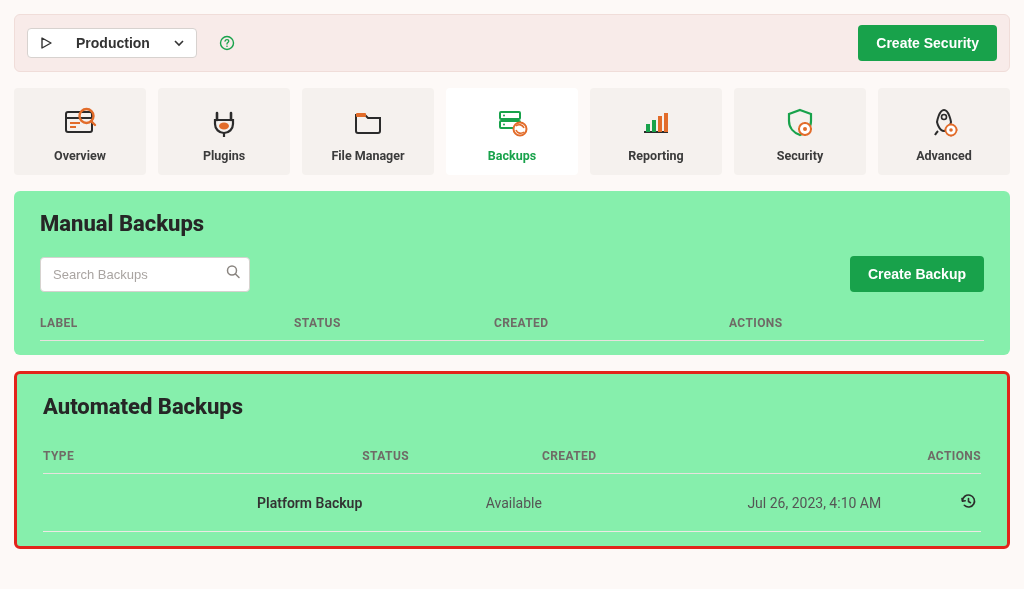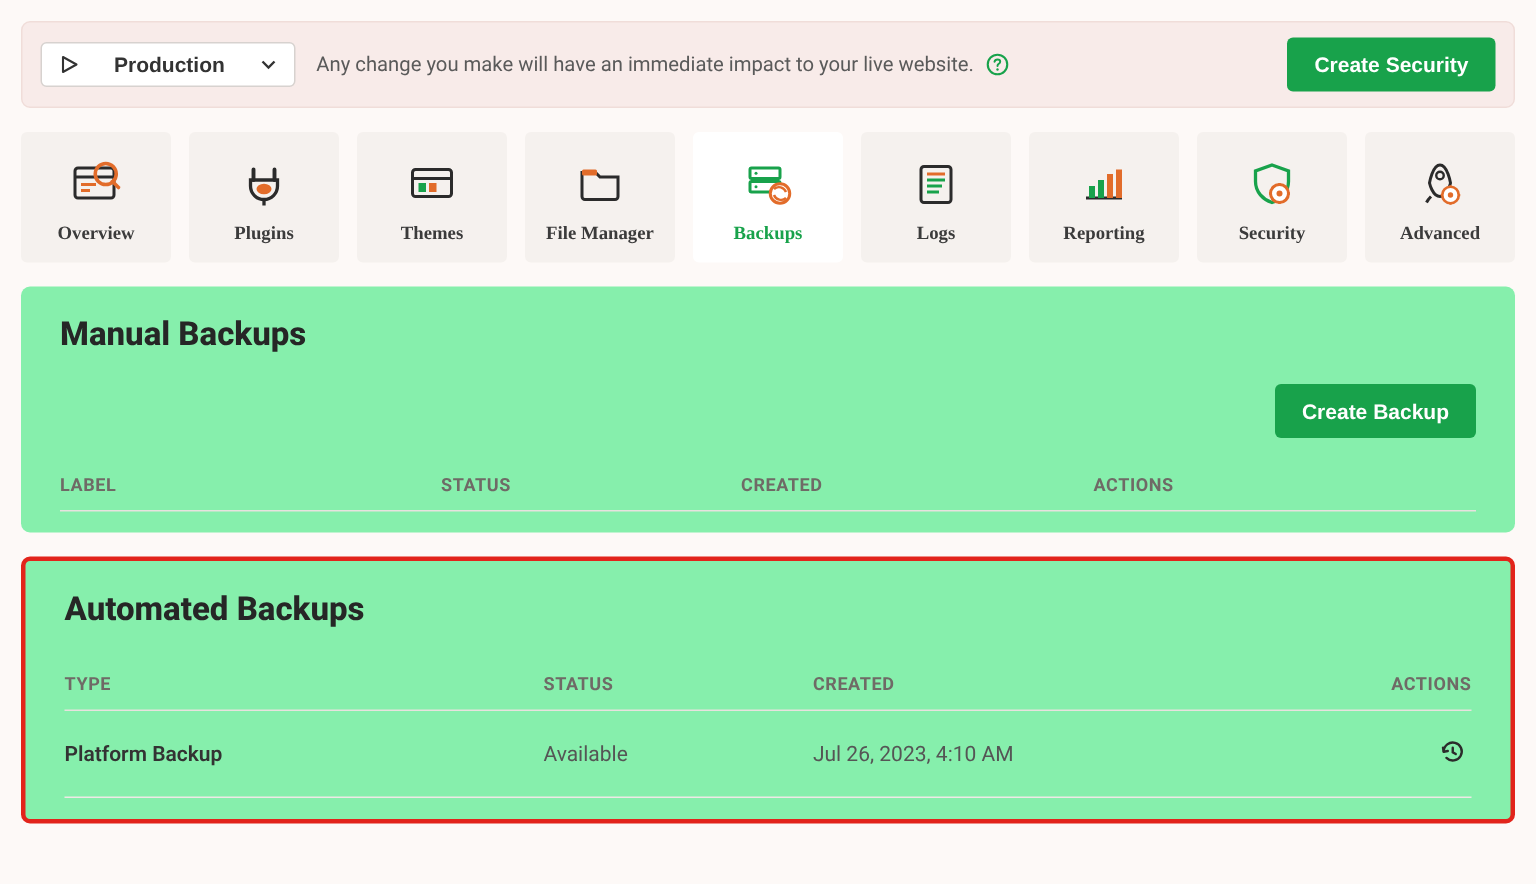--- a/index.html
+++ b/index.html
@@ -50,21 +50,20 @@
     border-radius: 4px;
     padding: 10px 18px;
     font-size: 14px;
     font-weight: 700;
     cursor: pointer;
   }
   .tabs {
     display: flex;
     gap: 12px;
     margin-bottom: 16px;
-    font-family: Liberation Serif, serif;
   }
   .tab {
     flex: 1;
     background: #f5f1ee;
     border-radius: 4px;
     padding: 18px 4px 12px 4px;
     display: flex;
     flex-direction: column;
     align-items: center;
     gap: 10px;
@@ -131,21 +130,21 @@
     font-weight: 700;
     color: #6f6a66;
     letter-spacing: 0.4px;
   }
   .row {
     display: flex;
     align-items: center;
     border-bottom: 1px solid #eee9e5;
     padding: 14px 0;
   }
-  .td { font-size: 14px; font-weight: 600; color: #333; letter-spacing: 0; }
+  .td { font-size: 14px; font-weight: 600; color: #333; letter-spacing: 0; text-align: right; }
   .td.faint { font-weight: 400; color: #555; }
   
   .m-c1 { width: 254px; }
   .m-c2 { width: 200px; }
   .m-c3 { width: 235px; }
   .m-c4 { width: 60px; }
   
   .a-c1 { width: 320px; }
   .a-c2 { width: 180px; }
   .a-c3 { width: 340px; }
@@ -168,21 +167,20 @@
           <path d="M2 1v10l9-5-9-5z" fill="none" stroke="#333" stroke-width="1.4" stroke-linejoin="round"></path>
         </svg>
     </span>
     <span>Production</span>
     <span>
       <svg width="10" height="10" viewBox="0 0 10 10">
           <path d="M1 3l4 4 4-4" fill="none" stroke="#333" stroke-width="1.6"></path>
         </svg>
     </span>
   </button>
-  <span class="notice-text">Any change you make will have an immediate impact to your live website.</span>
   <span class="help-circle">
     <svg width="16" height="16" viewBox="0 0 16 16">
         <circle cx="8" cy="8" r="6.5" fill="none" stroke="#18a24b" stroke-width="1.4"></circle>
         <path d="M6 6.2c.2-1 1-1.6 2-1.6s1.8.5 1.8 1.5c0 .9-.7 1.2-1.3 1.7-.5.4-.5.8-.5 1.2" fill="none" stroke="#18a24b" stroke-width="1.3" stroke-linecap="round"></path>
         <circle cx="8" cy="11.3" r="0.8" fill="#18a24b"></circle>
       </svg>
   </span>
   <span class="flex-spacer"></span>
   <button class="primary-btn">Create Security</button>
 </div>
@@ -208,31 +206,20 @@
       <svg width="36" height="32" viewBox="0 0 36 32">
           <path d="M11 14v-7M25 14v-7" stroke="#2b2b2b" stroke-width="2.6" stroke-linecap="round"></path>
           <path d="M9 14h18v4a9 9 0 0 1-18 0v-4z" fill="none" stroke="#2b2b2b" stroke-width="2.2"></path>
           <ellipse cx="18" cy="20" rx="5" ry="3.5" fill="#e26c2a"></ellipse>
           <line x1="18" y1="27" x2="18" y2="31" stroke="#2b2b2b" stroke-width="2.2"></line>
         </svg>
     </span>
     <span class="tab-label">Plugins</span>
   </div>
 
-  <div class="tab">
-    <span>
-      <svg width="36" height="32" viewBox="0 0 36 32">
-          <rect x="5" y="7" width="26" height="18" rx="2" fill="none" stroke="#2b2b2b" stroke-width="2"></rect>
-          <line x1="5" y1="13" x2="31" y2="13" stroke="#2b2b2b" stroke-width="2"></line>
-          <rect x="9" y="16" width="5" height="6" fill="#18a24b"></rect>
-          <rect x="16" y="16" width="5" height="6" fill="#e26c2a"></rect>
-        </svg>
-    </span>
-    <span class="tab-label">Themes</span>
-  </div>
 
   <div class="tab">
     <span>
       <svg width="36" height="32" viewBox="0 0 36 32">
           <path d="M6 9h9l3 3h12v13a2 2 0 0 1-2 2H8a2 2 0 0 1-2-2V9z" fill="none" stroke="#2b2b2b" stroke-width="2"></path>
           <rect x="6" y="7" width="10" height="4" rx="1" fill="#e26c2a"></rect>
         </svg>
     </span>
     <span class="tab-label">File Manager</span>
   </div>
@@ -247,32 +234,20 @@
           <path d="M22 24a6 6 0 0 1 10-3" fill="none" stroke="#e26c2a" stroke-width="2.2"></path>
           <path d="M30 28a6 6 0 0 1-10 3" fill="none" stroke="#e26c2a" stroke-width="2.2" transform="translate(0,-6)"></path>
           <circle cx="26" cy="23" r="6.5" fill="#fff" stroke="#e26c2a" stroke-width="2"></circle>
           <path d="M22 20a5 5 0 0 1 8 2" fill="none" stroke="#e26c2a" stroke-width="1.6"></path>
           <path d="M30 26a5 5 0 0 1-8-2" fill="none" stroke="#e26c2a" stroke-width="1.6"></path>
         </svg>
     </span>
     <span class="tab-label">Backups</span>
   </div>
 
-  <div class="tab">
-    <span>
-      <svg width="36" height="32" viewBox="0 0 36 32">
-          <rect x="8" y="5" width="20" height="24" rx="2" fill="none" stroke="#2b2b2b" stroke-width="2"></rect>
-          <line x1="12" y1="10" x2="24" y2="10" stroke="#e26c2a" stroke-width="2"></line>
-          <line x1="12" y1="14" x2="24" y2="14" stroke="#18a24b" stroke-width="2"></line>
-          <line x1="12" y1="18" x2="22" y2="18" stroke="#18a24b" stroke-width="2"></line>
-          <line x1="12" y1="22" x2="20" y2="22" stroke="#18a24b" stroke-width="2"></line>
-        </svg>
-    </span>
-    <span class="tab-label">Logs</span>
-  </div>
 
   <div class="tab">
     <span>
       <svg width="36" height="32" viewBox="0 0 36 32">
           <line x1="6" y1="26" x2="30" y2="26" stroke="#2b2b2b" stroke-width="2"></line>
           <rect x="8" y="18" width="4" height="8" fill="#18a24b"></rect>
           <rect x="14" y="14" width="4" height="12" fill="#18a24b"></rect>
           <rect x="20" y="10" width="4" height="16" fill="#e26c2a"></rect>
           <rect x="26" y="7" width="4" height="19" fill="#e26c2a"></rect>
         </svg>
@@ -303,20 +278,29 @@
           <path d="M25 18.5v-1M25 30.5v-1M19.5 24h-1M31.5 24h-1" stroke="#e26c2a" stroke-width="1.5"></path>
         </svg>
     </span>
     <span class="tab-label">Advanced</span>
   </div>
 </div>
 
 <div class="panel">
   <h2>Manual Backups</h2>
   <div class="toolbar">
+    <div class="search-wrap">
+      <input type="text" placeholder="Search Backups" style="">
+      <span class="search-icon">
+        <svg width="15" height="15" viewBox="0 0 15 15">
+            <circle cx="6" cy="6" r="4.5" fill="none" stroke="currentColor" stroke-width="1.5"></circle>
+            <line x1="9.5" y1="9.5" x2="13" y2="13" stroke="currentColor" stroke-width="1.5" stroke-linecap="round"></line>
+          </svg>
+      </span>
+    </div>
     <span class="flex-spacer"></span>
     <button class="primary-btn">Create Backup</button>
   </div>
   <div class="table">
     <div class="thead">
       <div class="th m-c1">LABEL</div>
       <div class="th m-c2">STATUS</div>
       <div class="th m-c3">CREATED</div>
       <div class="th m-c4">ACTIONS</div>
     </div>

